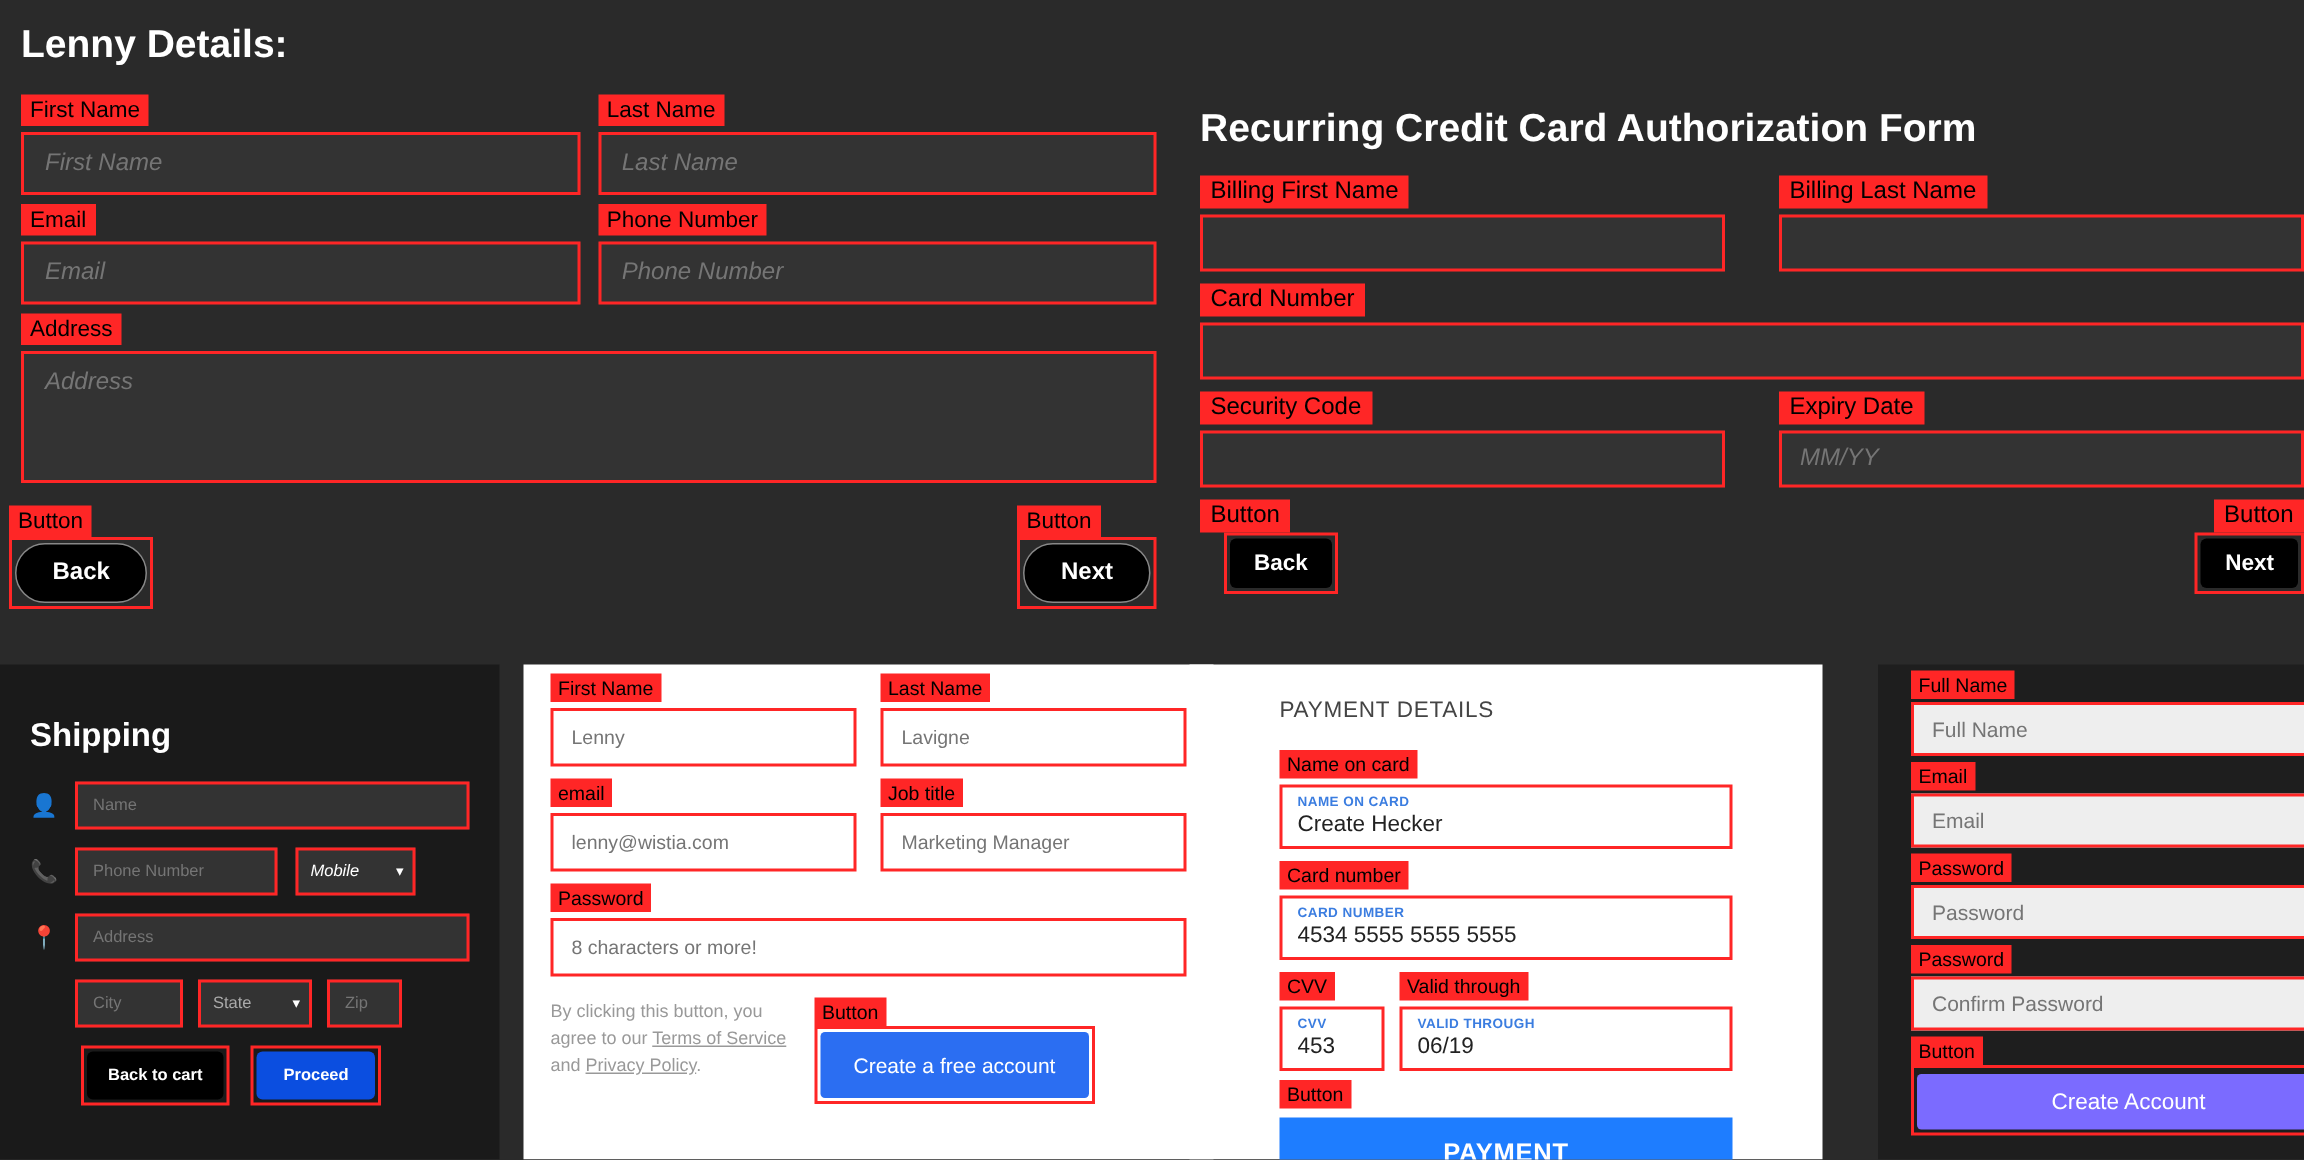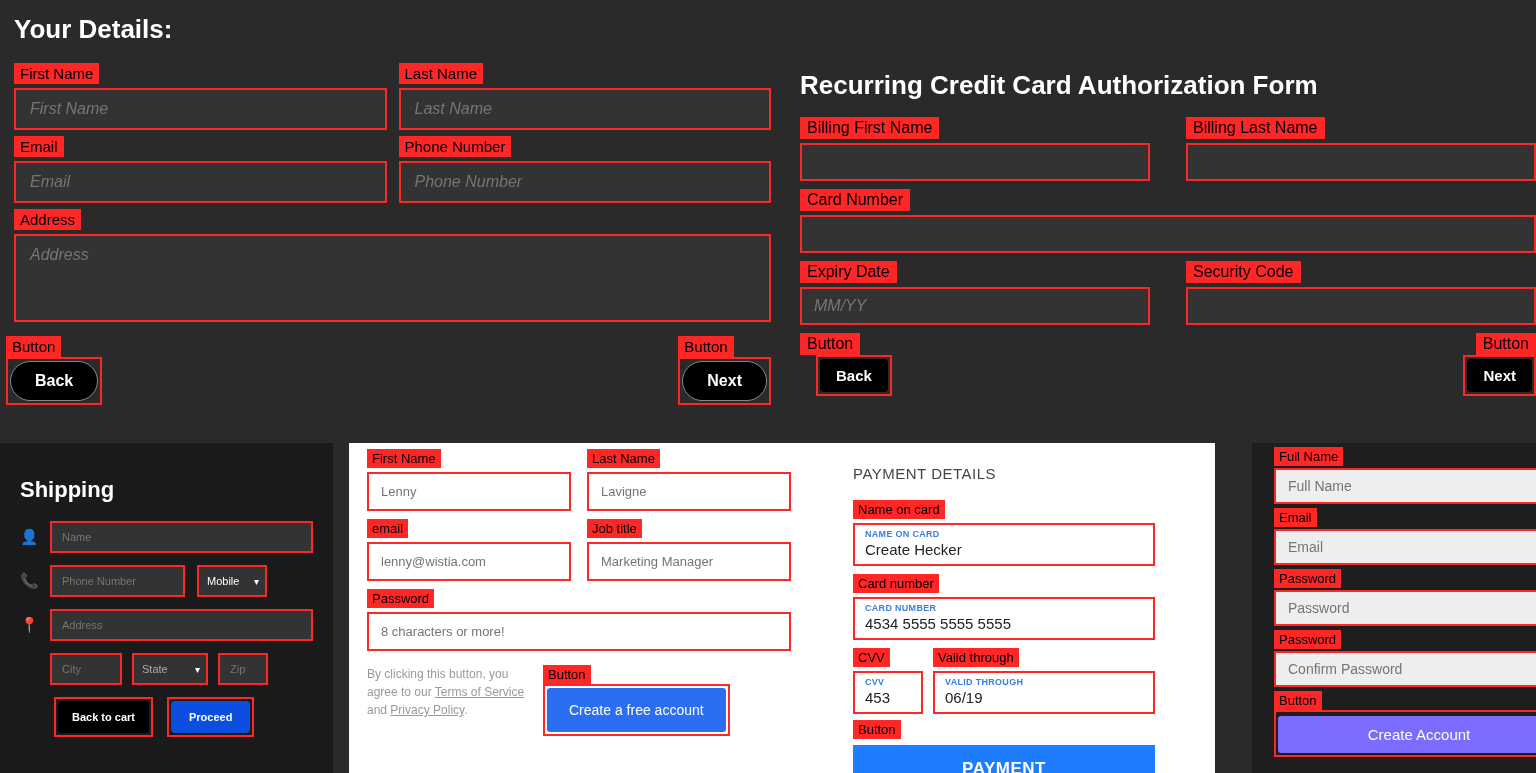--- a/index.html
+++ b/index.html
@@ -78,21 +78,21 @@
 </style>
 </head>
 <body>
 
 <div class="logo">
   <div class="logo-text">Foxuu</div>
   <div class="logo-sub">We Value Your Money</div>
 </div>
 
 <div class="panel-details">
-  <h2>Your Details:</h2>
+  <h2>Lenny Details:</h2>
   <div class="details-row">
     <div class="details-col">
       <span class="red-label">First Name</span>
       <input class="dark-input" placeholder="First Name" style="">
     </div>
     <div class="details-col">
       <span class="red-label">Last Name</span>
       <input class="dark-input" placeholder="Last Name" style="">
     </div>
   </div>
@@ -133,26 +133,26 @@
       <span class="card-label">Billing Last Name</span>
       <input class="card-input" style="">
     </div>
   </div>
   <div style="margin-bottom:8px;">
     <span class="card-label">Card Number</span>
     <input class="card-input" style="">
   </div>
   <div class="card-row">
     <div class="card-col">
+      <span class="card-label">Security Code</span>
+      <input class="card-input" style="">
+    </div>
+    <div class="card-col">
       <span class="card-label">Expiry Date</span>
       <input class="card-input" placeholder="MM/YY" style="">
-    </div>
-    <div class="card-col">
-      <span class="card-label">Security Code</span>
-      <input class="card-input" style="">
     </div>
   </div>
   <div style="display:flex;justify-content:space-between;margin-top:4px;">
     <div>
       <span class="card-label">Button</span><br>
       <span class="red-box" style="margin-left:16px;"><button class="sq-btn">Back</button></span>
     </div>
     <div style="text-align:right;">
       <span class="card-label">Button</span><br>
       <span class="red-box"><button class="sq-btn">Next</button></span>
@@ -162,21 +162,21 @@
 
 <div class="panel-ship">
   <h2>Shipping</h2>
   <div class="ship-row">
     <span class="ship-icon">👤</span>
     <input class="ship-input" style="flex: 1 1 0%;" placeholder="Name">
   </div>
   <div class="ship-row">
     <span class="ship-icon">📞</span>
     <input class="ship-input" style="width: 135px;" placeholder="Phone Number">
-    <span class="sel-wrap" style="flex:0 0 70px;"><select class="ship-select" style="width:70px;"><option>Mobile</option></select></span>
+    <span class="sel-wrap" style="flex:0 0 70px;"><select class="ship-select" style="width:80px;font-style:italic;"><option>Mobile</option></select></span>
   </div>
   <div class="ship-row">
     <span class="ship-icon">📍</span>
     <input class="ship-input" style="flex: 1 1 0%;" placeholder="Address">
   </div>
   <div class="ship-row" style="margin-left:30px;gap:10px;">
     <input class="ship-input" style="width: 72px;" placeholder="City">
     <span class="sel-wrap" style="width:76px;"><select class="ship-select" style="width:76px;color:#aaa;"><option>State</option></select></span>
     <input class="ship-input" style="width: 50px;" placeholder="Zip">
   </div>

